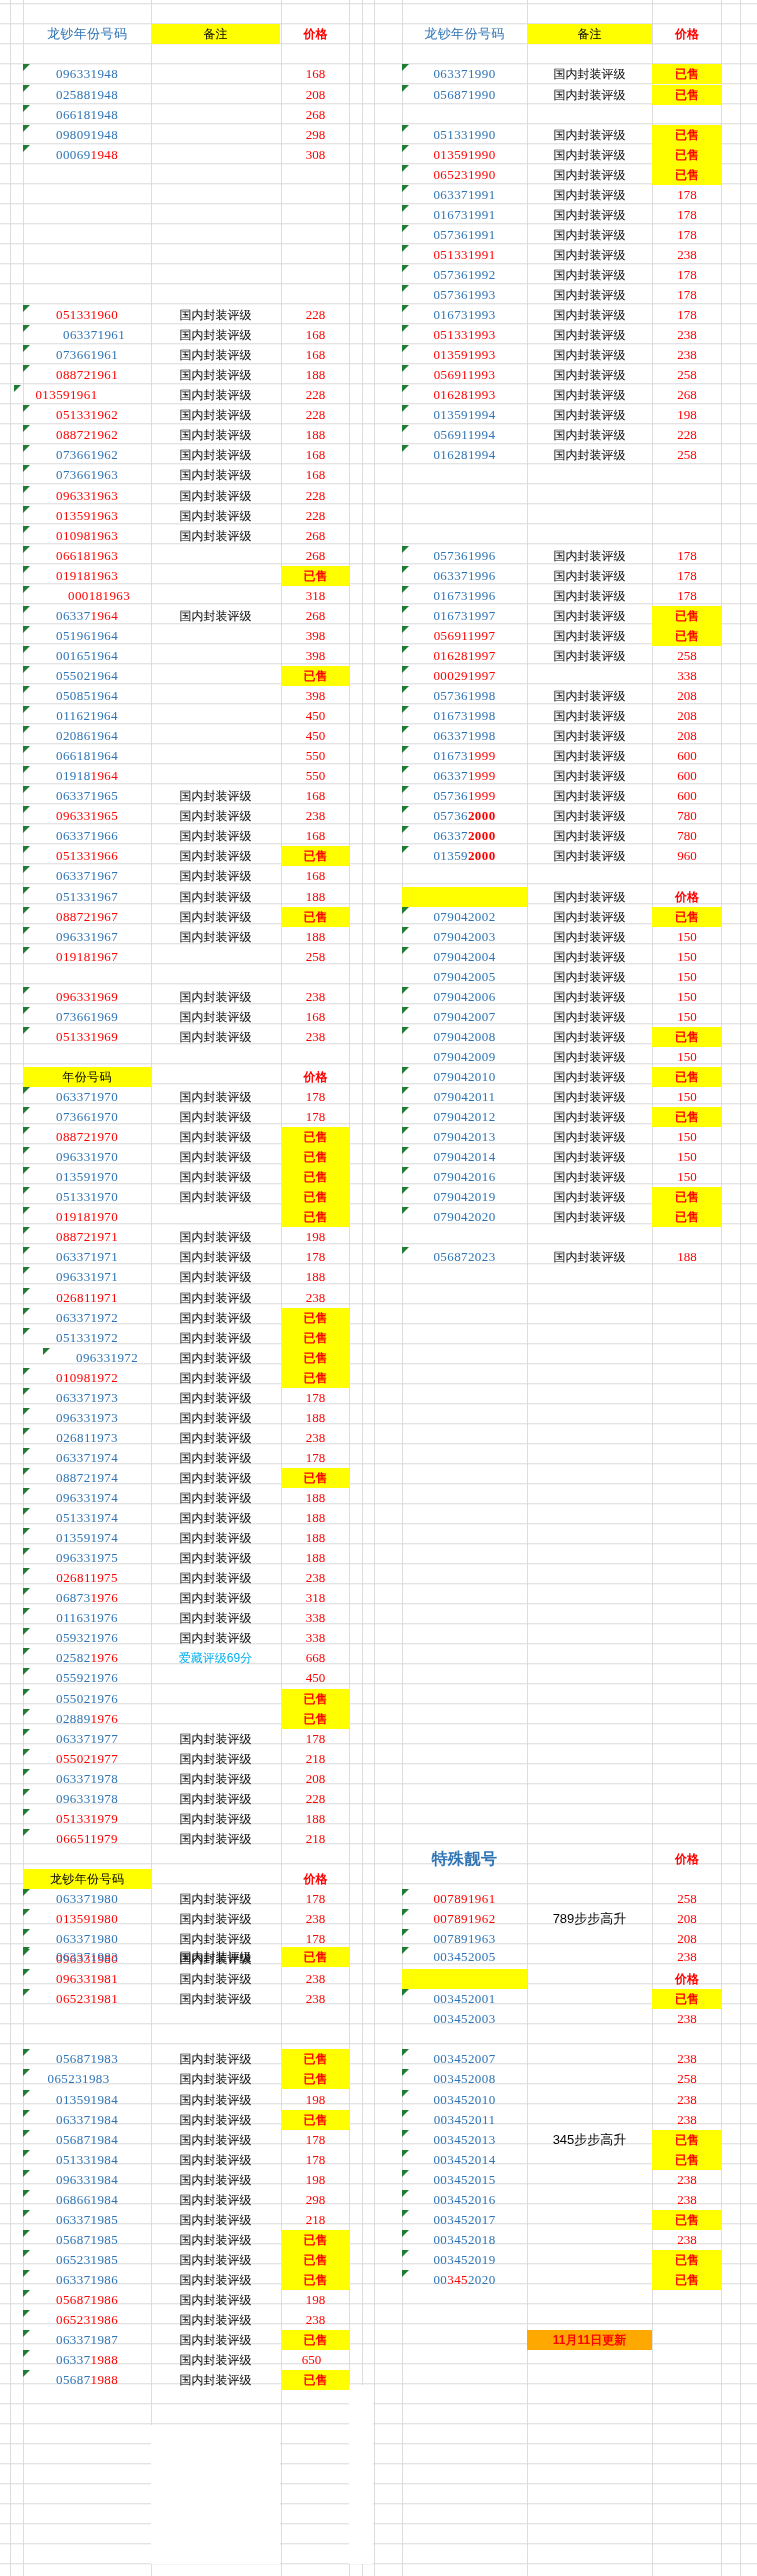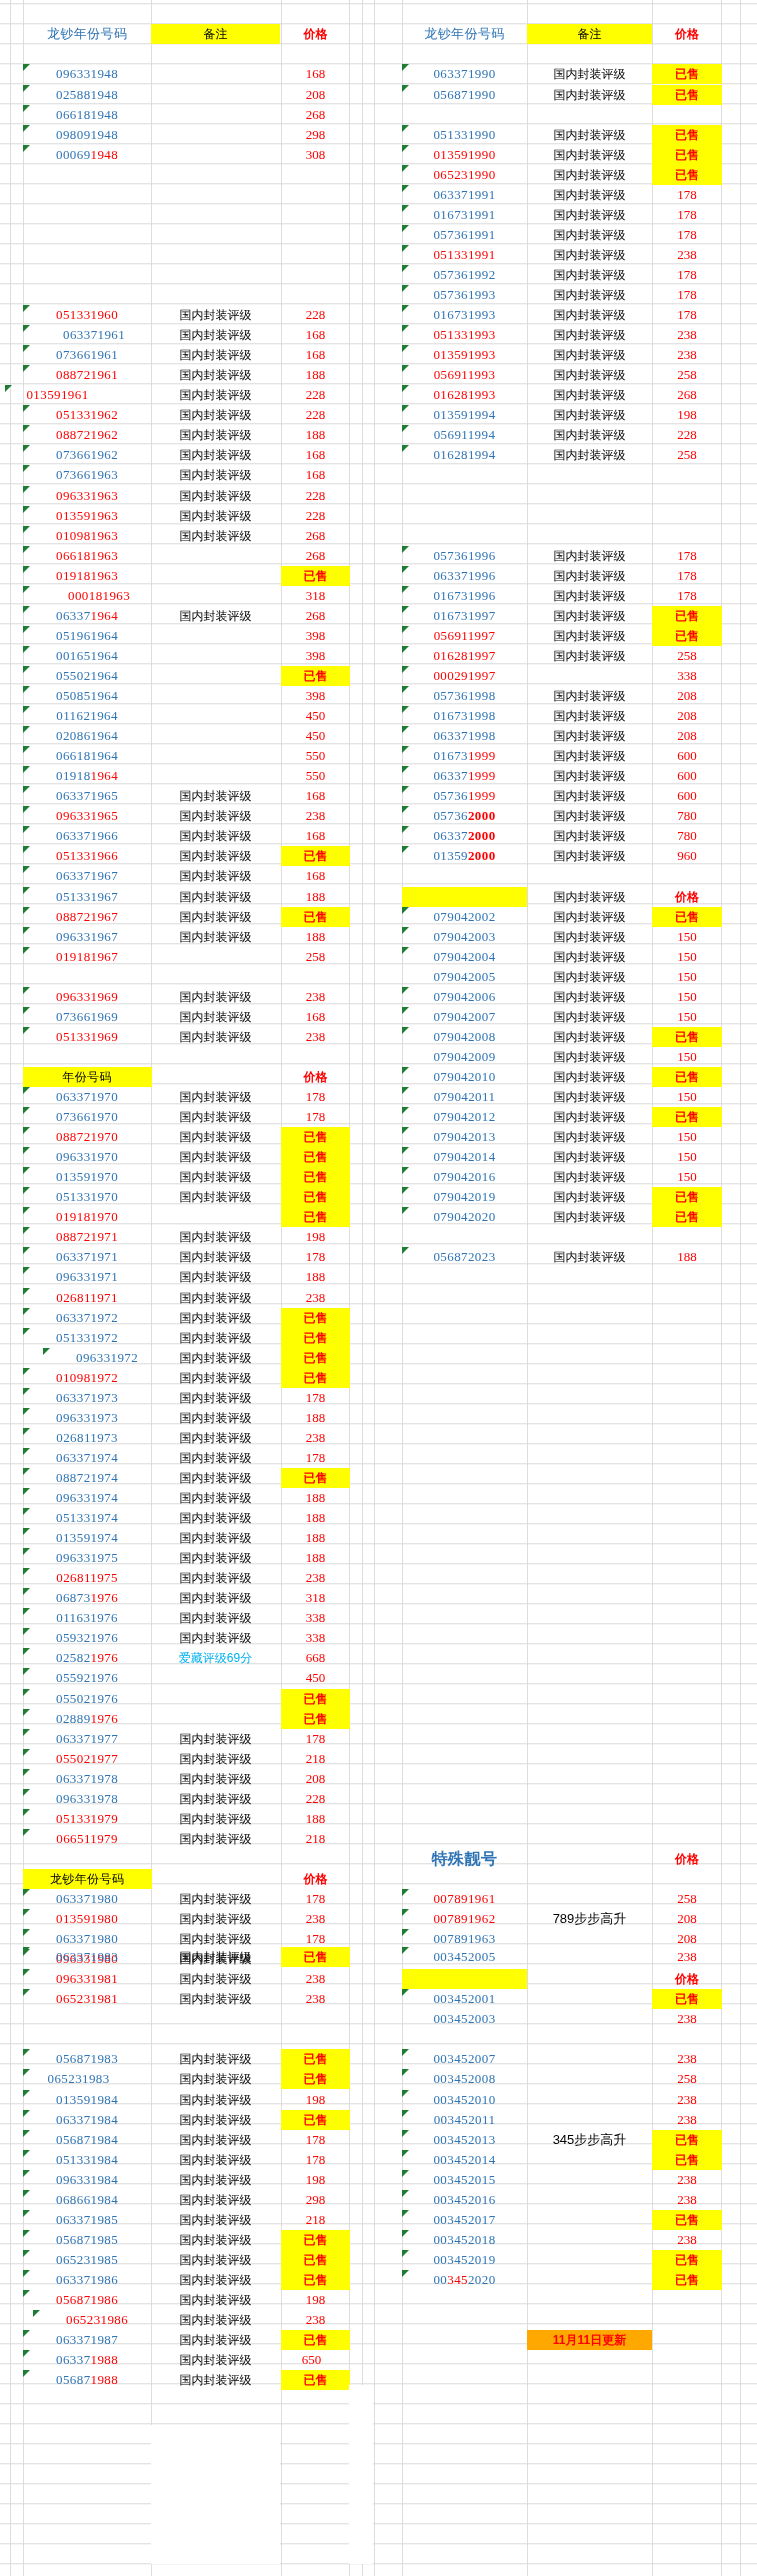--- a/index.html
+++ b/index.html
@@ -139,21 +139,21 @@
       </div>
       <div class="row" style="top: 365px;">
         <div class="cell num" style="left: 22.6px; width: 129px;"><div class="tri"></div><span class="c-r">088721961</span></div>
         <div class="cell note" style="left: 151px; width: 129px;">国内封装评级</div>
         <div class="cell price" style="left: 281px; width: 69px;">188</div>
         <div class="cell num" style="left: 402px; width: 125px;"><div class="tri"></div><span class="c-r">056911993</span></div>
         <div class="cell note" style="left: 527px; width: 125px;">国内封装评级</div>
         <div class="cell price" style="left: 652px; width: 70px;">258</div>
       </div>
       <div class="row" style="top: 385px;">
-        <div class="cell num" style="left: 5px; width: 105px;"><div class="tri"></div><span class="c-r">013591961</span></div>
+        <div class="cell num" style="left: 14px; width: 105px;"><div class="tri"></div><span class="c-r">013591961</span></div>
         <div class="cell note" style="left: 151px; width: 129px;">国内封装评级</div>
         <div class="cell price" style="left: 281px; width: 69px;">228</div>
         <div class="cell num" style="left: 402px; width: 125px;"><div class="tri"></div><span class="c-r">016281993</span></div>
         <div class="cell note" style="left: 527px; width: 125px;">国内封装评级</div>
         <div class="cell price" style="left: 652px; width: 70px;">268</div>
       </div>
       <div class="row" style="top: 405px;">
         <div class="cell num" style="left: 22.6px; width: 129px;"><div class="tri"></div><span class="c-r">051331962</span></div>
         <div class="cell note" style="left: 151px; width: 129px;">国内封装评级</div>
         <div class="cell price" style="left: 281px; width: 69px;">228</div>
@@ -744,21 +744,21 @@
         <div class="cell sold" style="left: 281px; width: 69px;">已售</div>
         <div class="cell num" style="left: 402px; width: 125px;"><div class="tri"></div><span class="c-b">00</span><span class="c-r">345</span><span class="c-b">2020</span></div>
         <div class="cell sold" style="left: 652px; width: 70px;">已售</div>
       </div>
       <div class="row" style="top: 2290px;">
         <div class="cell num" style="left: 22.6px; width: 129px;"><div class="tri"></div><span class="c-r">056871986</span></div>
         <div class="cell note" style="left: 151px; width: 129px;">国内封装评级</div>
         <div class="cell price" style="left: 281px; width: 69px;">198</div>
       </div>
       <div class="row" style="top: 2310px;">
-        <div class="cell num" style="left: 22.6px; width: 129px; margin-left: 10px;"><div class="tri"></div><span class="c-r">065231986</span></div>
+        <div class="cell num" style="left: 22.6px; width: 129px;"><div class="tri"></div><span class="c-r">065231986</span></div>
         <div class="cell note" style="left: 151px; width: 129px;">国内封装评级</div>
         <div class="cell price" style="left: 281px; width: 69px;">238</div>
       </div>
       <div class="row" style="top: 2330px;">
         <div class="cell num" style="left: 22.6px; width: 129px;"><div class="tri"></div><span class="c-b">063371987</span></div>
         <div class="cell note" style="left: 151px; width: 129px;">国内封装评级</div>
         <div class="cell sold" style="left: 281px; width: 69px;">已售</div>
         <div class="cell note note-upd" style="left: 527px; width: 125px;">11月11日更新</div>
       </div>
       <div class="row" style="top: 2350px;">

